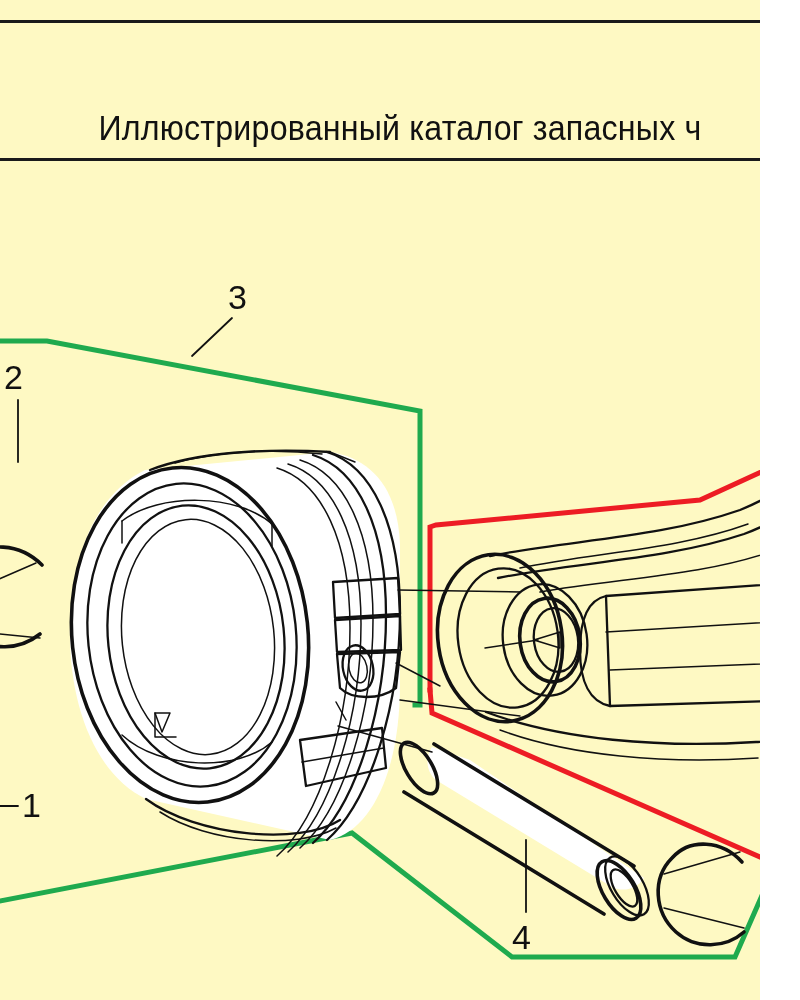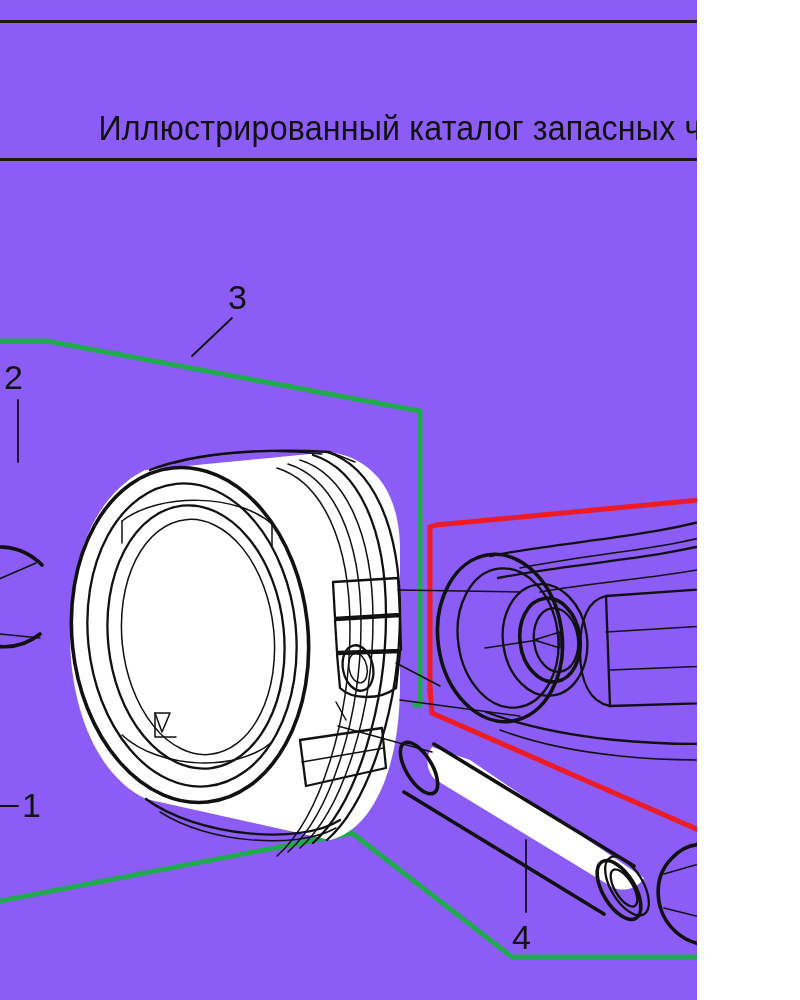--- a/index.html
+++ b/index.html
@@ -2,23 +2,23 @@
 <html><head>
 <meta charset="utf-8">
 <style>
   html, body {
     margin: 0;
     padding: 0;
     background: #ffffff;
   }
   #page {
     position: relative;
-    width: 697px;
+    width: 760px;
     height: 1000px;
-    background: #8b5cf6;
+    background: #fef9c3;
     overflow: hidden;
     font-family: "Liberation Sans", sans-serif;
   }
 
   
   .rule {
     position: absolute;
     left: 0;
     width: 800px;
     background: #1a1a1a;

